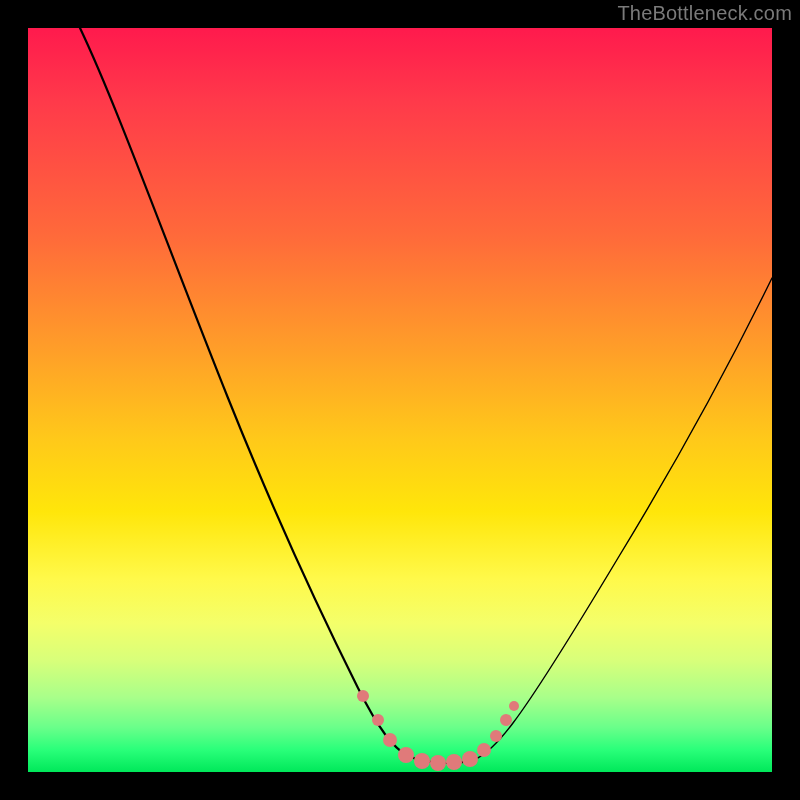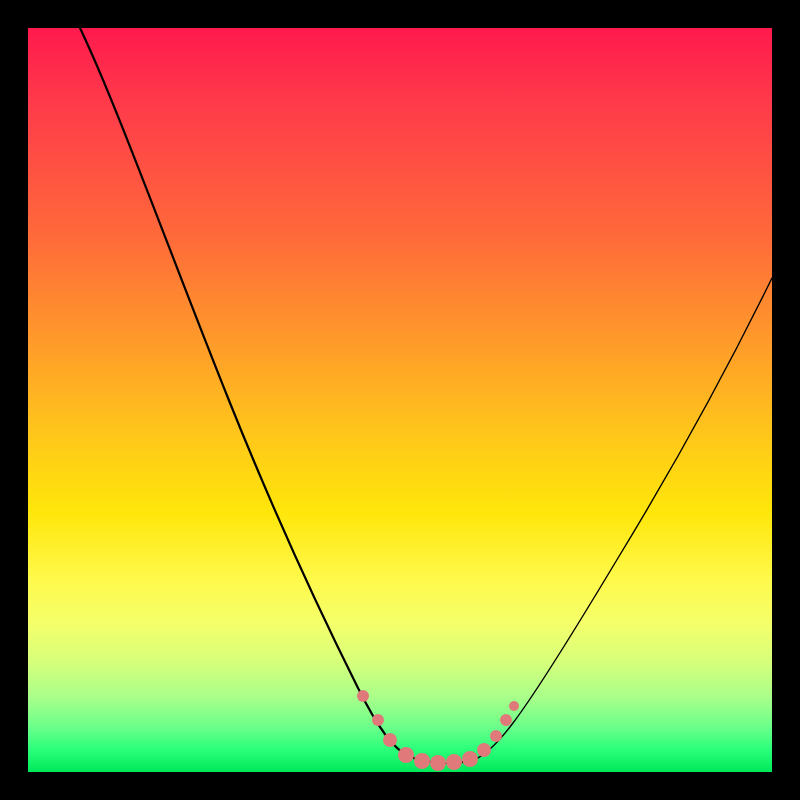--- a/index.html
+++ b/index.html
@@ -105,13 +105,14 @@
       <circle class="dot" cx="426" cy="734" r="8"></circle>
       <circle class="dot" cx="442" cy="731" r="8"></circle>
       <circle class="dot" cx="456" cy="722" r="7"></circle>
       <circle class="dot" cx="468" cy="708" r="6"></circle>
       <circle class="dot" cx="478" cy="692" r="6"></circle>
       <circle class="dot" cx="486" cy="678" r="5"></circle>
     </svg>
 
   </div>
 
+  <div class="watermark">TheBottleneck.com</div>
 </div>
 
 </body></html>

